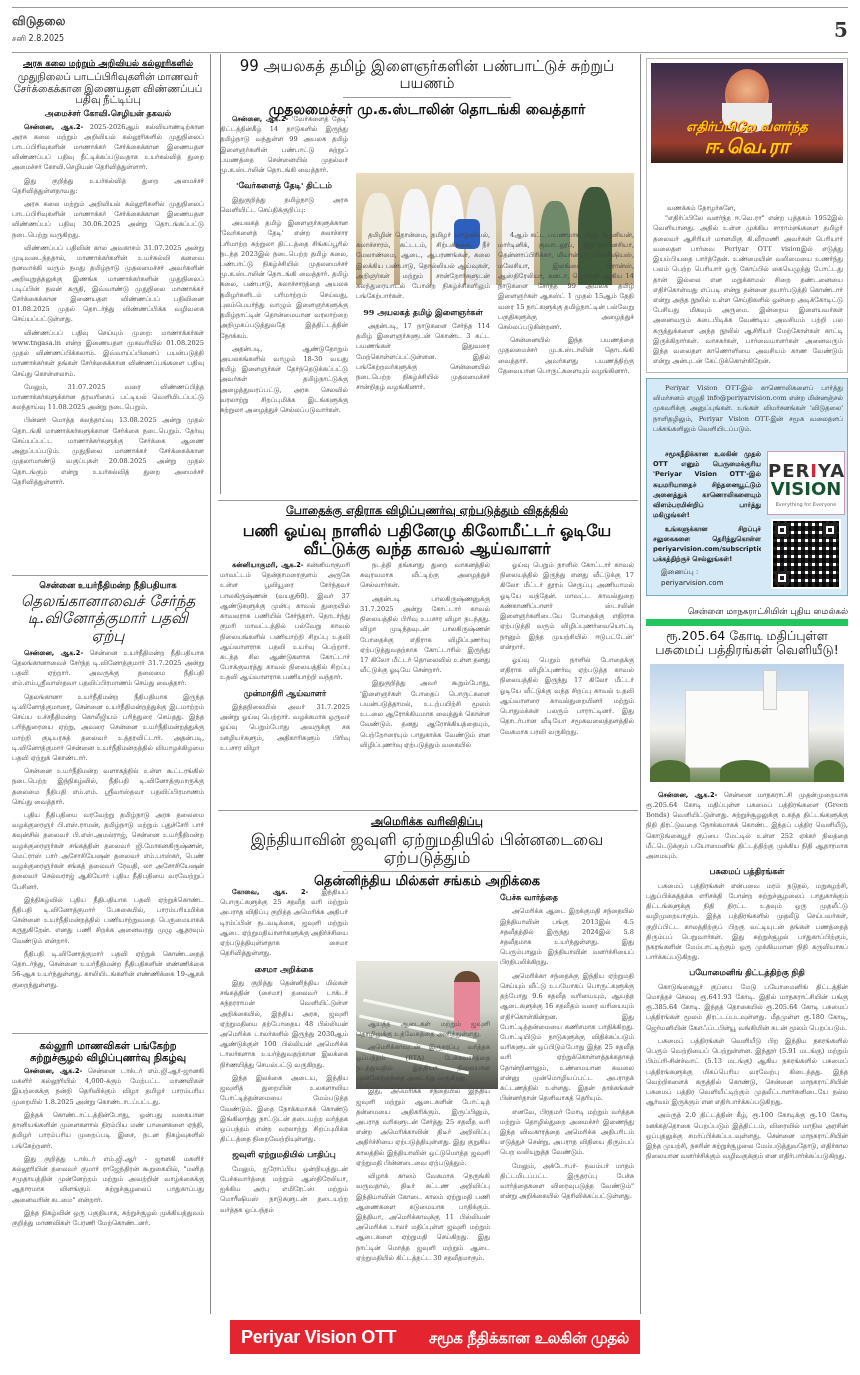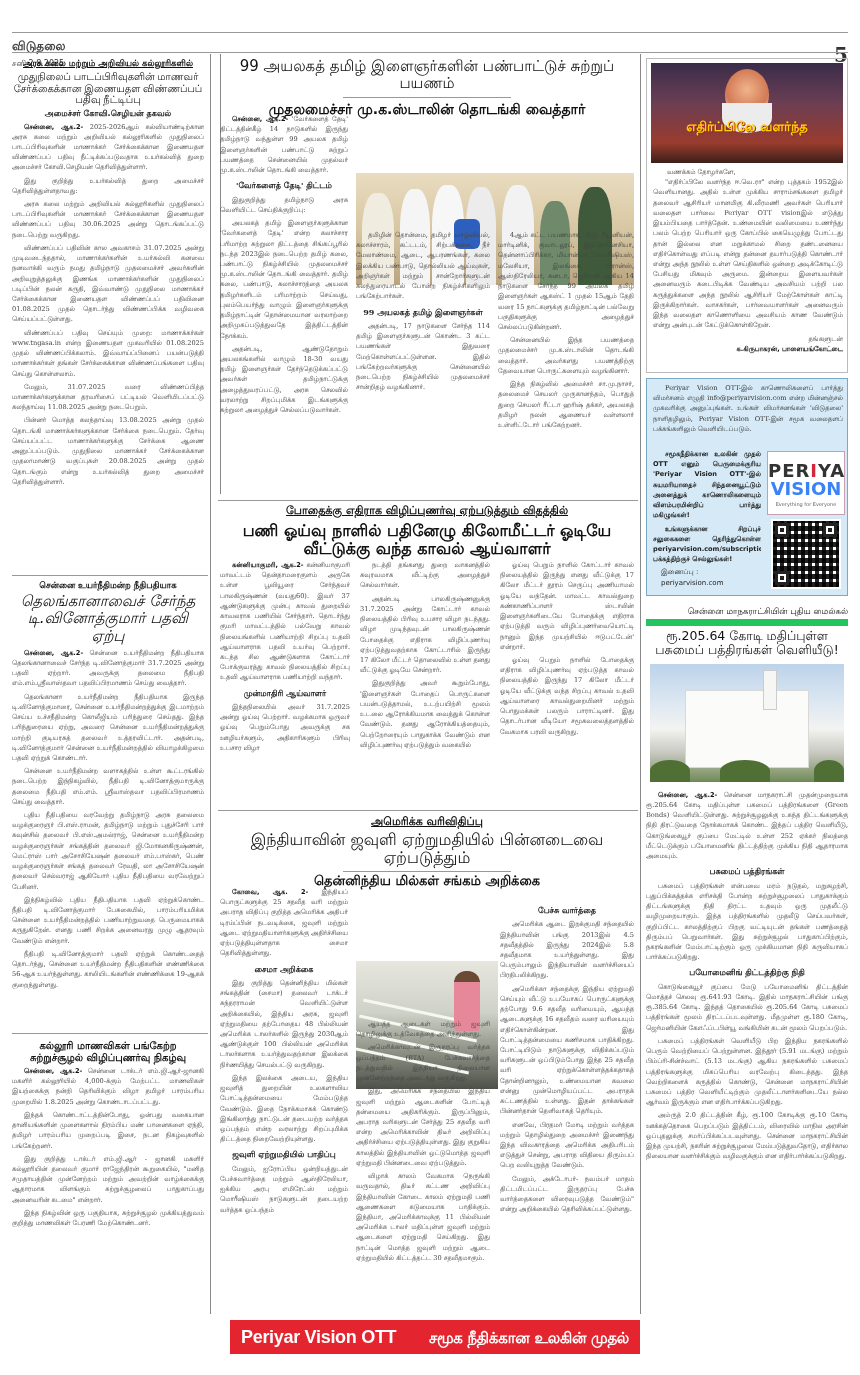--- a/index.html
+++ b/index.html
@@ -1,19 +1,19 @@
 <!DOCTYPE html>
 <html><head>
 <meta charset="utf-8">
 <style>
   * { box-sizing: border-box; margin: 0; padding: 0; }
   html, body { width: 860px; height: 1375px; background: #ffffff; overflow: hidden; }
   body { font-family: "DejaVu Sans", sans-serif; color: #222; position: relative; }
 
-  .masthead { position: absolute; left: 12px; right: 12px; top: 32px; height: 40px; border-top: 1px solid #999; }
+  .masthead { position: absolute; left: 12px; right: 12px; top: 7px; height: 40px; border-top: 1px solid #999; }
   .masthead .paper-name { position: absolute; left: 0; top: 6px; font-family: "DejaVu Serif", serif; font-size: 12px; font-weight: bold; color: #444; }
   .masthead .date { position: absolute; left: 0; top: 26px; font-size: 8px; color: #333; }
   .masthead .page-no { position: absolute; right: 0; top: 10px; font-family: "DejaVu Serif", serif; font-size: 20px; font-weight: bold; color: #333; }
   .rule-top { position: absolute; left: 12px; right: 12px; top: 52px; border-top: 1px solid #999; }
 
   .col { position: absolute; overflow: hidden; }
   .vline { position: absolute; border-left: 1px solid #888; }
   .hline { position: absolute; border-top: 1px solid #999; }
 
   .kicker { text-align: center; font-size: 8.5px; font-weight: bold; color: #111; text-decoration: underline; margin-bottom: 2px; }
@@ -31,21 +31,21 @@
   .ad-poster { background: linear-gradient(180deg, #3a2d4a 0%, #6b3e53 40%, #9a3c2e 80%, #3a1f1a 100%); position: relative; overflow: hidden; }
   .ad-poster .face { position: absolute; left: 50%; top: 6px; width: 44px; height: 52px; margin-left: -22px; border-radius: 50%; background: radial-gradient(circle at 50% 40%, #f0b48a 0%, #d27a55 55%, #f2f2f2 90%); }
   .ad-poster .beard { position: absolute; left: 50%; top: 40px; width: 50px; height: 30px; margin-left: -25px; border-radius: 0 0 50% 50%; background: #ececec; }
   .ad-poster .t1 { position: absolute; left: 0; right: 0; top: 56px; text-align: center; color: #ffd400; font-weight: bold; font-size: 13px; text-shadow: 1px 1px 0 #a02020; }
   .ad-poster .t2 { position: absolute; left: 0; right: 0; top: 71px; text-align: center; color: #ffd400; font-weight: bold; font-size: 20px; text-shadow: 1px 1px 0 #a02020; }
 
   .pv-box { background: #d5eaf6; border: 1px solid #7aa9c6; }
   .pv-logo { background: #fff; border: 1px solid #c79fb1; text-align: center; }
   .pv-logo .l1 { font-weight: bold; font-size: 18px; color: #333; letter-spacing: 1px; line-height: 1; padding-top: 10px; }
   .pv-logo .l1 .red { color: #d6263b; }
-  .pv-logo .l2 { font-weight: bold; font-size: 18px; color: #3b82f6; line-height: 1; }
+  .pv-logo .l2 { font-weight: bold; font-size: 18px; color: #14532d; line-height: 1; }
   .pv-logo .l3 { font-size: 5px; color: #666; margin-top: 3px; }
   .qr { background:
       repeating-linear-gradient(90deg, #222 0 4px, #fff 4px 7px),
       repeating-linear-gradient(0deg, #222 0 5px, #fff 5px 8px);
       background-blend-mode: multiply; position: relative; border: 2px solid #fff; }
   .qr .corner { position: absolute; width: 14px; height: 14px; border: 3px solid #222; background: #fff; }
   .qr .corner::after { content: ""; position: absolute; left: 2px; top: 2px; width: 4px; height: 4px; background: #222; }
 
   .building-photo { background: linear-gradient(180deg, #bcd3ea 0%, #dfe9f2 35%, #f3f3f1 55%, #c9c9c2 75%, #6f8a55 100%); position: relative; overflow: hidden; }
   .building { position: absolute; left: 18%; right: 18%; bottom: 14px; top: 26px; background: #fbfbfa; border: 1px solid #d8d8d8; }
@@ -138,21 +138,20 @@
   </div>
 
   <div class="col body-text" style="left:138px; top:172px; width:134px; height:265px;">
     <p>தமிழின் தொன்மை, தமிழர் வாழ்வியல், கலாச்சாரம், கட்டடம், சிற்பக்கலை, நீர் மேலாண்மை, ஆடை, ஆபரணங்கள், கலை இலக்கிய பண்பாடு, தொல்லியல் ஆய்வுகள், அறிஞர்கள் மற்றும் சான்றோர்களுடன் கலந்துரையாடல் போன்ற நிகழ்ச்சிகளிலும் பங்கேற்பார்கள்.</p>
     <div class="subhead">99 அயலகத் தமிழ் இளைஞர்கள்</div>
     <p>அதன்படி, 17 நாடுகளை சேர்ந்த 114 தமிழ் இளைஞர்களுடன் கொண்ட 3 கட்ட பயணங்கள் இதுவரை மேற்கொள்ளப்பட்டுள்ளன. இதில் பங்கேற்றவர்களுக்கு சென்னையில் நடைபெற்ற நிகழ்ச்சியில் முதலமைச்சர் சான்றிதழ் வழங்கினார்.</p>
   </div>
   <div class="col body-text" style="left:280px; top:172px; width:136px; height:265px;">
     <p>4ஆம் கட்ட பயணமாக, பிஜி, ரீயூனியன், மார்டினிக், குவாடலூப், இந்தோனேசியா, தென்னாப்பிரிக்கா, மியான்மர், மொரீஷியஸ், மலேசியா, இலங்கை, பிரான்ஸ், ஆஸ்திரேலியா, கனடா, ஜெர்மனி ஆகிய 14 நாடுகளை சேர்ந்த 99 அயலக தமிழ் இளைஞர்கள் ஆகஸ்ட் 1 முதல் 15ஆம் தேதி வரை 15 நாட்களுக்கு தமிழ்நாட்டின் பல்வேறு பகுதிகளுக்கு அழைத்துச் செல்லப்படுகின்றனர்.</p>
     <p>சென்னையில் இந்த பயணத்தை முதலமைச்சர் மு.க.ஸ்டாலின் தொடங்கி வைத்தார். அவர்களது பயணத்திற்கு தேவையான பொருட்களையும் வழங்கினார்.</p>
-    <p>இந்த நிகழ்வில் அமைச்சர் சா.மு.நாசர், தலைமைச் செயலர் முருகானந்தம், பொதுத் துறை செயலர் ரீட்டா ஹரிஷ் தக்கர், அயலகத் தமிழர் நலன் ஆணையர் வள்ளலார் உள்ளிட்டோர் பங்கேற்றனர்.</p>
   </div>
 </div>
 <div class="hline" style="left:218px; top:500px; width:420px;"></div>
 
 <div class="col" style="left:218px; top:504px; width:418px; height:305px;">
   <div class="kicker" style="font-size:11px;">போதைக்கு எதிராக விழிப்புணர்வு ஏற்படுத்தும் விதத்தில்</div>
   <div class="headline" style="font-size:16px; padding:2px 20px;">பணி ஓய்வு நாளில் பதினேழு கிலோமீட்டர் ஓடியே வீட்டுக்கு வந்த காவல் ஆய்வாளர்</div>
 
   <div class="col body-text" style="left:2px; top:56px; width:130px; height:248px;">
     <p><span class="dateline">கன்னியாகுமரி, ஆக.2-</span> <span>கன்னியாகுமரி மாவட்டம் தென்தாமரைகுளம் அருகே உள்ள பூவியூரை சேர்ந்தவர் பாலகிருஷ்ணன் (வயது60). இவர் 37 ஆண்டுகளுக்கு முன்பு காவல் துறையில் காவலராக பணியில் சேர்ந்தார். தொடர்ந்து குமரி மாவட்டத்தில் பல்வேறு காவல் நிலையங்களில் பணியாற்றி சிறப்பு உதவி ஆய்வாளராக பதவி உயர்வு பெற்றார். கடந்த சில ஆண்டுகளாக கோட்டார் போக்குவரத்து காவல் நிலையத்தில் சிறப்பு உதவி ஆய்வாளராக பணியாற்றி வந்தார்.</span></p>
@@ -194,36 +193,37 @@
     <div class="worker"></div>
   </div>
 
   <div class="col body-text" style="left:138px; top:204px; width:134px; height:292px;">
     <p>ஆயத்த ஆடைகள் மற்றும் ஜவுளி தொழிலுக்கு உத்வேகத்தை அளித்துள்ளது.</p>
     <p>அமெரிக்காவுடன் இருதரப்பு வர்த்தக ஒப்பந்தம் (BTA) பேச்சுவார்த்தை நடத்துவதில் இந்தியா நிலையான முன்னேற்றத்தை அடைந்து வருகிறது.</p>
     <p>இது, அமெரிக்க சந்தையில் இந்திய ஜவுளி மற்றும் ஆடைகளின் போட்டித் தன்மையை அதிகரிக்கும். இருப்பினும், அபராத வரிகளுடன் சேர்த்து 25 சதவீத வரி என்ற அமெரிக்காவின் திடீர் அறிவிப்பு அதிர்ச்சியை ஏற்படுத்தியுள்ளது. இது குறுகிய காலத்தில் இந்தியாவின் ஒட்டுமொத்த ஜவுளி ஏற்றுமதி பின்னடைவை ஏற்படுத்தும்.</p>
     <p>விழாக் காலம் வேகமாக நெருங்கி வருவதால், திடீர் கட்டண அறிவிப்பு இந்தியாவின் கோடை காலம் ஏற்றுமதி பணி ஆணைகளை கடுமையாக பாதிக்கும். இந்தியா, அமெரிக்காவுக்கு 11 பில்லியன் அமெரிக்க டாலர் மதிப்புள்ள ஜவுளி மற்றும் ஆடைகளை ஏற்றுமதி செய்கிறது. இது நாட்டின் மொத்த ஜவுளி மற்றும் ஆடை ஏற்றுமதியில் கிட்டத்தட்ட 30 சதவீதமாகும்.</p>
   </div>
   <div class="col body-text" style="left:282px; top:72px; width:134px; height:425px;">
-    <div class="subhead" style="text-align:center; margin-top:17px;">பேச்சு வார்த்தை</div>
+    <div class="subhead" style="text-align:left; margin-top:4px;">பேச்சு வார்த்தை</div>
     <p>அமெரிக்க ஆடை இறக்குமதி சந்தையில் இந்தியாவின் பங்கு 2013இல் 4.5 சதவீதத்தில் இருந்து 2024இல் 5.8 சதவீதமாக உயர்ந்துள்ளது. இது பெரும்பாலும் இந்தியாவின் வளர்ச்சியைப் பிரதிபலிக்கிறது.</p>
     <p>அமெரிக்கா சந்தைக்கு இந்திய ஏற்றுமதி செய்யும் வீட்டு உபயோகப் பொருட்களுக்கு தற்போது 9.6 சதவீத வரியையும், ஆயத்த ஆடைகளுக்கு 16 சதவீதம் வரை வரியையும் எதிர்கொள்கின்றன. இது போட்டித்தன்மையை கணிசமாக பாதிக்கிறது. போட்டியிடும் நாடுகளுக்கு விதிக்கப்படும் வரிகளுடன் ஒப்பிடும்போது இந்த 25 சதவீத வரி ஏற்றுக்கொள்ளத்தக்கதாகத் தோன்றினாலும், உண்மையான கவலை என்னு முன்மொழியப்பட்ட அபராதக் கட்டணத்தில் உள்ளது. இதன் தாக்கங்கள் பின்னர்தான் தெளிவாகத் தெரியும்.</p>
     <p>எனவே, பிரதமர் மோடி மற்றும் வர்த்தக மற்றும் தொழில்துறை அமைச்சர் இணைந்து இந்த விவகாரத்தை அமெரிக்க அதிபரிடம் எடுத்துச் சென்று, அபராத விதியை திரும்பப் பெற வலியுறுத்த வேண்டும்.</p>
     <p>மேலும், அக்டோபர்- நவம்பர் மாதம் திட்டமிடப்பட்ட இருதரப்பு பேச்சு வார்த்தைகளை விரைவுபடுத்த வேண்டும்" என்று அறிக்கையில் தெரிவிக்கப்பட்டுள்ளது.</p>
   </div>
 </div>
 
 <div class="col" style="left:646px; top:58px; width:202px; height:315px; border:1px solid #bbb;">
-  <div class="ad-poster" style="position:absolute; left:4px; top:4px; width:192px; height:100px;">
+  <div class="ad-poster" style="position:absolute; left:4px; top:4px; width:192px; height:100px;font-style:italic;">
     <div class="face"></div>
     <div class="beard"></div>
     <div class="t1">எதிர்ப்பிலே வளர்ந்த</div>
+    <div class="t2">ஈ.வெ.ரா</div>
   </div>
   <div class="col body-text" style="left:6px; top:108px; width:190px; height:205px;">
-    <div style="padding-left:14px;">வணக்கம் தோழர்களே,</div>
+    <div style="padding-left:14px;margin-top:36px;">வணக்கம் தோழர்களே,</div>
     <p>"எதிர்ப்பிலே வளர்ந்த ஈ.வெ.ரா" என்ற புத்தகம் 1952இல் வெளியானது. அதில் உள்ள முக்கிய சாராம்சங்களை தமிழர் தலைவர் ஆசிரியர் மானமிகு கி.வீரமணி அவர்கள் பெரியார் வலைதள பார்வை Periyar OTT visionஇல் எடுத்து இயம்பியதை பார்த்தேன். உண்மையின் வலிமையை உணர்ந்து பலம் பெற்ற பெரியார் ஒரு கோப்பில் கையெழுத்து போட்டது தான் இல்லை என மறுக்காமல் சிறை தண்டனையை எதிர்கொள்வது எப்படி என்று தன்னை தயார்படுத்தி கொண்டார் என்று அந்த நூலில் உள்ள செய்திகளில் ஒன்றை அடிக்கோடிட்டு பேசியது மிகவும் அருமை. இன்றைய இளையவர்கள் அனைவரும் கடைபிடிக்க வேண்டிய அவசியம் பற்றி பல கருத்துக்களை அந்த நூலில் ஆசிரியர் மேற்கோள்கள் காட்டி இருக்கிறார்கள். வாசகர்கள், பார்வையாளர்கள் அனைவரும் இந்த வலைதள காணொளியை அவசியம் காண வேண்டும் என்று அன்புடன் கேட்டுக்கொள்கிறேன்.</p>
     <div style="text-align:right;">தங்களுடன்</div>
     <div style="text-align:right; font-weight:bold; color:#111; font-family:'DejaVu Sans',sans-serif;">க.கிருபாகரன், பாளையங்கோட்டை</div>
   </div>
 </div>
 
 <div class="col pv-box" style="left:646px; top:378px; width:202px; height:218px;">
   <div class="col body-text" style="left:6px; top:4px; width:190px; height:62px; text-indent:12px; color:#333;">Periyar Vision OTT-இல் காணொலிகளைப் பார்த்து விமர்சனம் எழுதி info@periyarvision.com என்ற மின்னஞ்சல் முகவரிக்கு அனுப்புங்கள். உங்கள் விமர்சனங்கள் 'விடுதலை' நாளிதழிலும், Periyar Vision OTT-இன் சமூக வலைதளப் பக்கங்களிலும் வெளியிடப்படும்.</div>
   <div class="col body-text" style="left:6px; top:70px; width:108px; height:140px; color:#222;">
     <p style="font-weight:bold; font-family:'DejaVu Sans',sans-serif;">சமூகநீதிக்கான உலகின் முதல் OTT எனும் பெருமைக்குரிய 'Periyar Vision OTT'-இல் சுயமரியாதைச் சிந்தனையூட்டும் அனைத்துக் காணொலிகளையும் விளம்பரமின்றிப் பார்த்து மகிழுங்கள்!</p>

